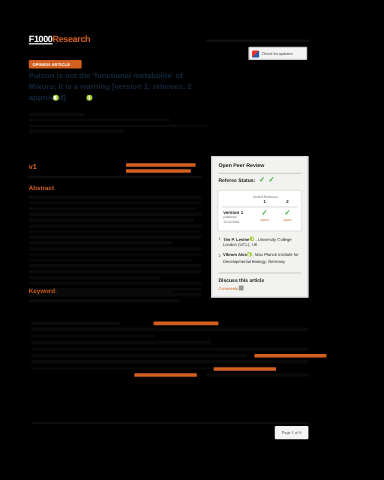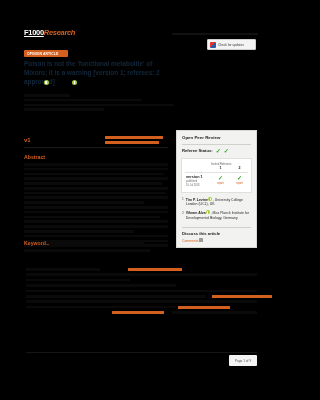--- a/index.html
+++ b/index.html
@@ -3,21 +3,21 @@
 <meta charset="utf-8">
 <style>
   html,body{margin:0;padding:0;background:#000;}
   body{width:283px;height:400px;overflow:hidden;font-family:"Liberation Sans",sans-serif;}
 
   .page{position:relative;width:283px;height:400px;background:#000;}
 
   
   .logo{position:absolute;left:24px;top:28px;font-size:7.5px;font-weight:bold;letter-spacing:-0.3px;}
   .logo .f1000{color:#ffffff;text-decoration:underline;}
-  .logo .research{color:#d4601f;font-style:italic;}
+  .logo .research{color:#d4601f;}
   .hdr-rule{position:absolute;left:172px;top:33px;width:86px;height:2px;background:#111;}
 
   .updates{position:absolute;left:207px;top:39px;width:49px;height:11px;background:#f4f4f4;
            border:0.5px solid #cfcfcf;border-radius:1px;display:flex;align-items:center;gap:2px;padding:0 2px;box-sizing:border-box;}
   .updates .cfu-icon{width:6px;height:6px;background:linear-gradient(135deg,#e8322b 0 50%,#2a5aa8 50% 100%);border-radius:1px;flex:0 0 auto;}
   .updates .cfu-label{font-size:3.2px;color:#3a3a3a;white-space:nowrap;overflow:hidden;}
 
   
   .badge{position:absolute;left:24px;top:50px;height:7px;background:#d4601f;border-radius:1px;
          display:flex;align-items:center;padding:0 3px;box-sizing:border-box;}

